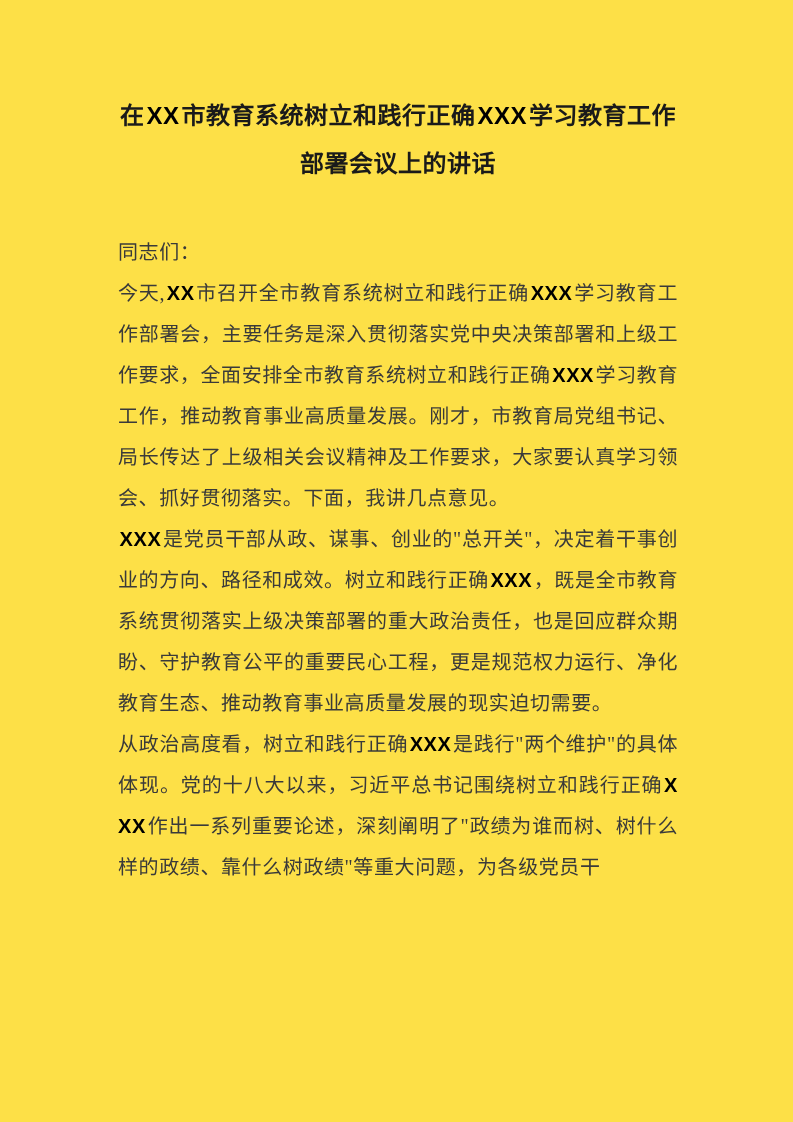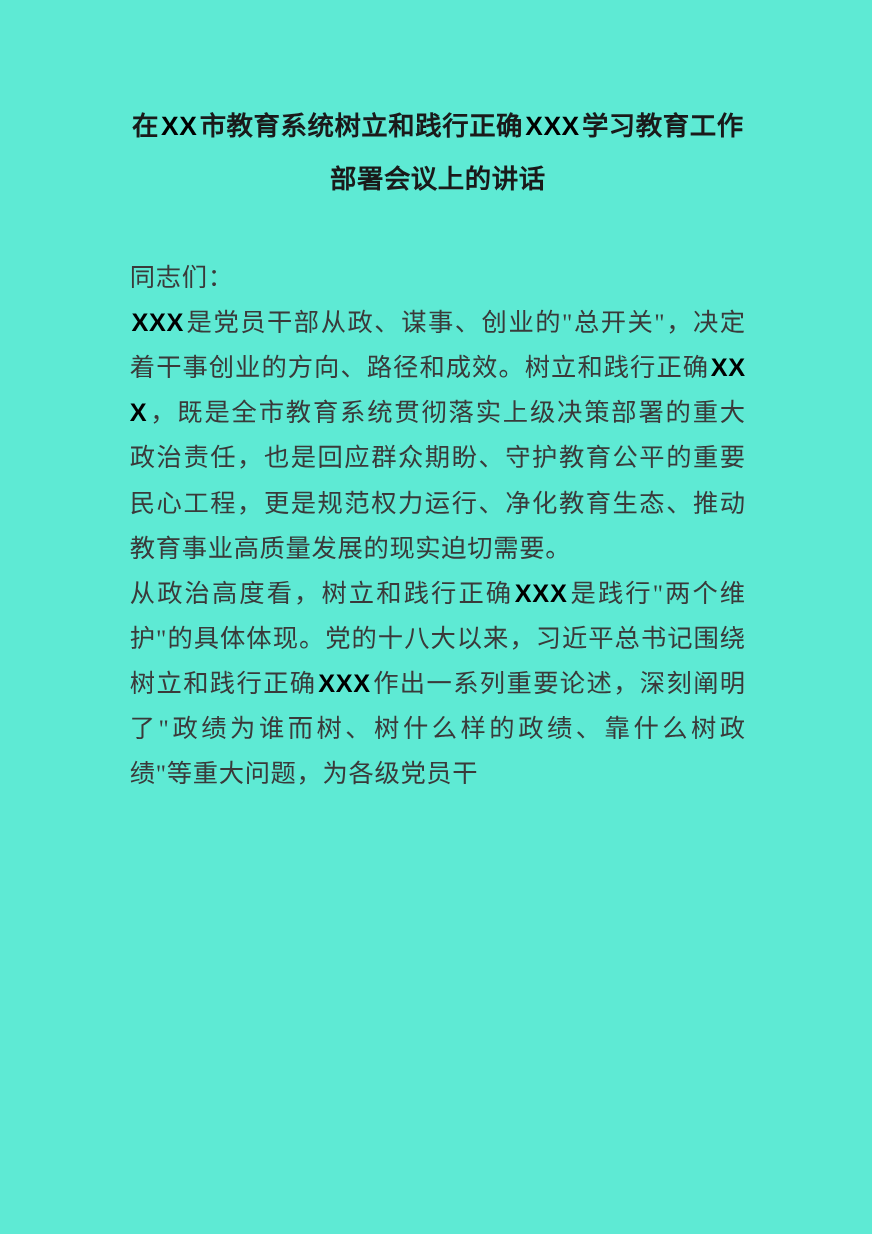--- a/index.html
+++ b/index.html
@@ -8,21 +8,21 @@
     padding: 0;
     background: #ffffff;
   }
   body {
     font-family: "Liberation Serif", "DejaVu Serif", serif;
   }
   .page {
     position: relative;
     width: 793px;
     height: 1122px;
-    background: #5eead4;
+    background: #fde047;
     margin: 0 auto;
     overflow: hidden;
     box-sizing: border-box;
     padding: 0 115px 0 118px;
   }
   .doc-title {
     margin: 0;
     padding-top: 92px;
     font-size: 24px;
     font-weight: bold;
@@ -35,21 +35,21 @@
     font-family: "Liberation Sans", "DejaVu Sans", sans-serif;
     font-weight: bold;
     color: #000000;
     padding: 0 2px;
   }
   .body-block {
     margin-top: 44px;
   }
   p.para {
     margin: 0;
-    font-size: 23px;
+    font-size: 20px;
     line-height: 41px;
     color: #3a3a3a;
     text-align: justify;
     text-justify: inter-ideograph;
     letter-spacing: 0.6px;
     word-break: break-all;
   }
   p.para.salutation {
     text-align: left;
   }
@@ -65,17 +65,18 @@
 
 <div class="page">
 
   <h1 class="doc-title">
     <span>在<span class="title-em">XX</span>市教育系统树立和践行正确<span class="title-em">XXX</span>学习教育工作</span><br>
     <span>部署会议上的讲话</span>
   </h1>
 
   <div class="body-block">
     <p class="para salutation">同志们：</p>
+    <p class="para">今天,<span class="em">XX</span>市召开全市教育系统树立和践行正确<span class="em">XXX</span>学习教育工作部署会，主要任务是深入贯彻落实党中央决策部署和上级工作要求，全面安排全市教育系统树立和践行正确<span class="em">XXX</span>学习教育工作，推动教育事业高质量发展。刚才，市教育局党组书记、局长传达了上级相关会议精神及工作要求，大家要认真学习领会、抓好贯彻落实。下面，我讲几点意见。</p>
     <p class="para"><span class="em">XXX</span>是党员干部从政、谋事、创业的"总开关"，决定着干事创业的方向、路径和成效。树立和践行正确<span class="em">XXX</span>，既是全市教育系统贯彻落实上级决策部署的重大政治责任，也是回应群众期盼、守护教育公平的重要民心工程，更是规范权力运行、净化教育生态、推动教育事业高质量发展的现实迫切需要。</p>
     <p class="para">从政治高度看，树立和践行正确<span class="em">XXX</span>是践行"两个维护"的具体体现。党的十八大以来，习近平总书记围绕树立和践行正确<span class="em">XXX</span>作出一系列重要论述，深刻阐明了"政绩为谁而树、树什么样的政绩、靠什么树政绩"等重大问题，为各级党员干</p>
   </div>
 
 </div>
 
 </body></html>

